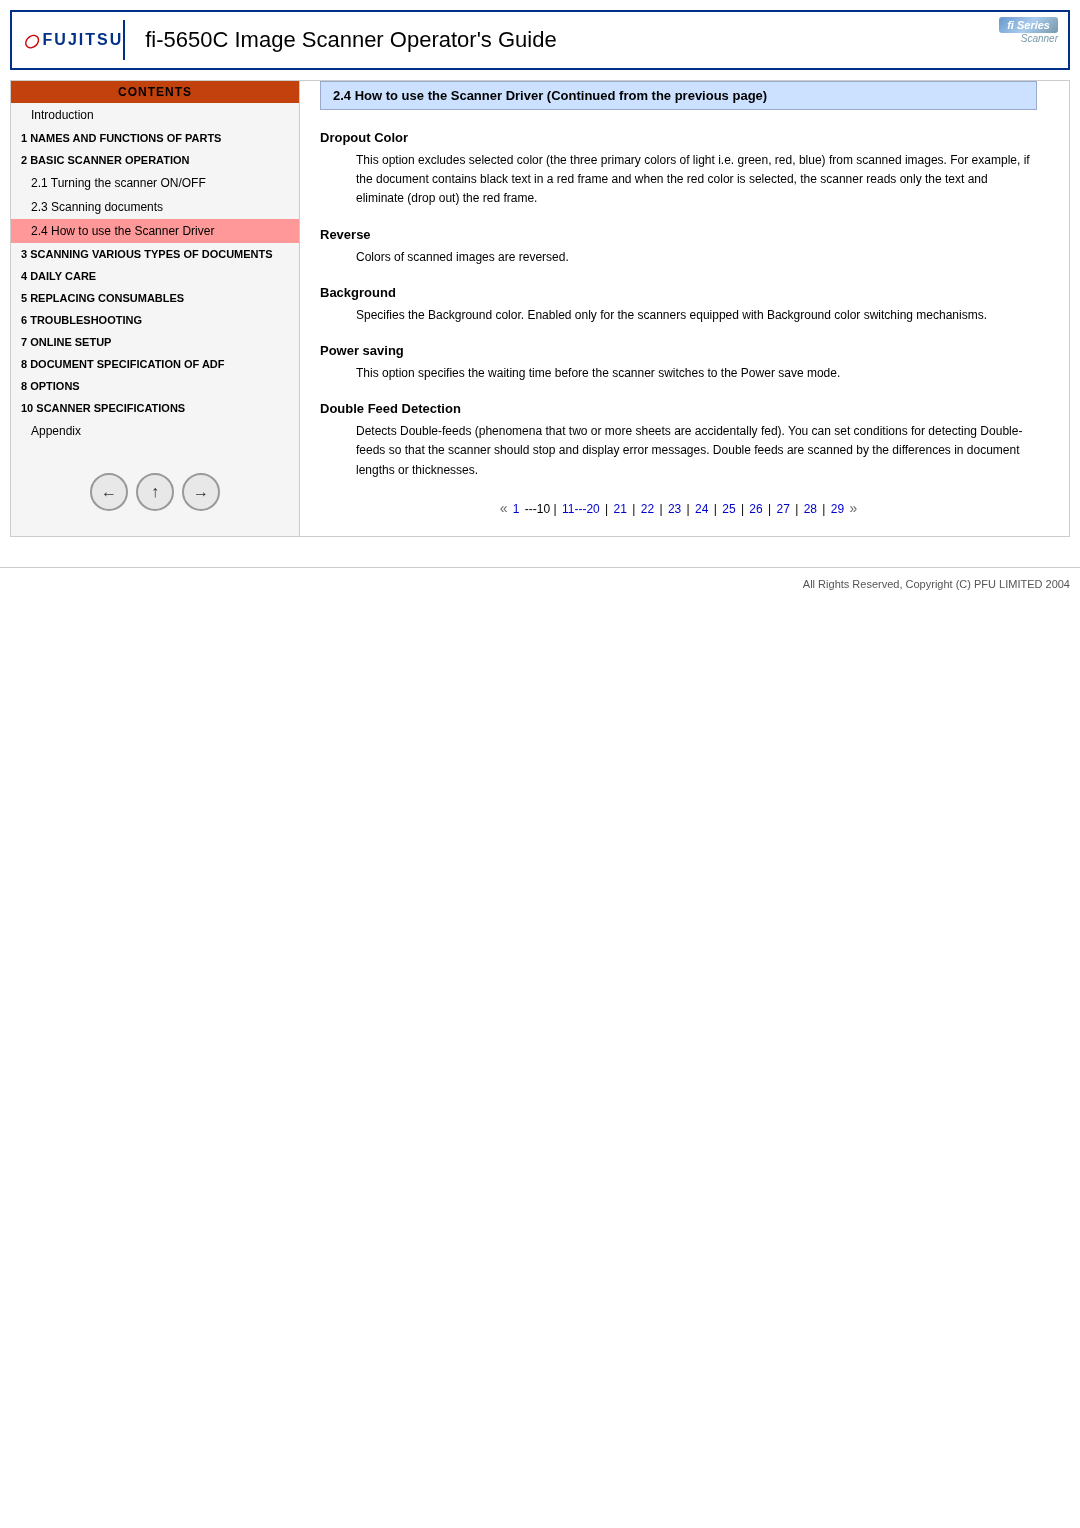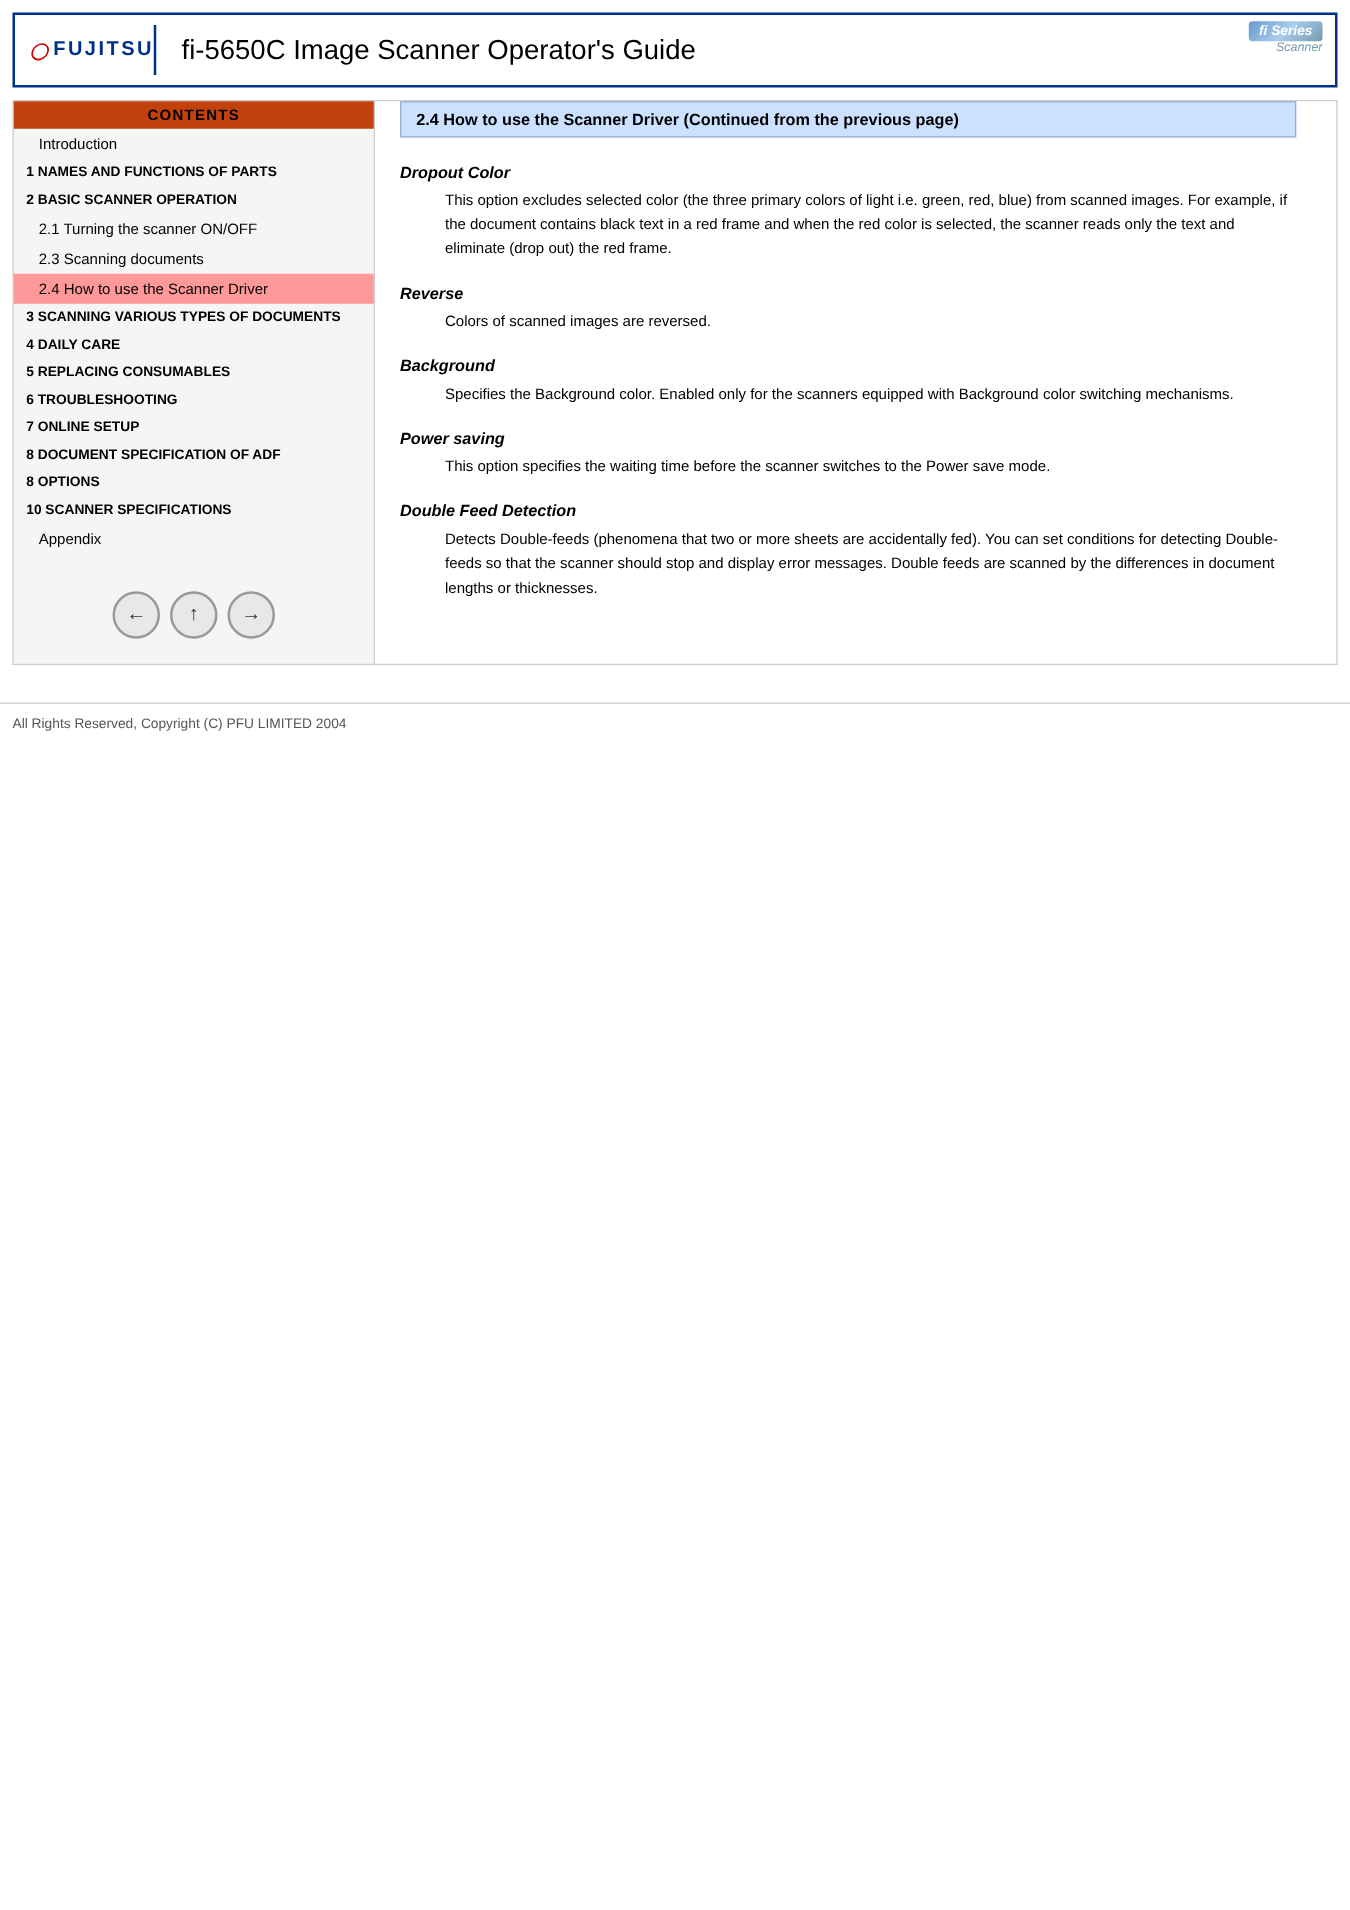--- a/index.html
+++ b/index.html
@@ -130,21 +130,20 @@
       padding: 6px 12px;
       font-size: 13px;
       font-weight: bold;
       margin-bottom: 20px;
     }
     .section-title {
       font-weight: bold;
       font-size: 13px;
       margin-top: 18px;
       margin-bottom: 6px;
-      font-style: italic;
     }
     .section-text {
       font-size: 12px;
       line-height: 1.6;
       margin-bottom: 10px;
       margin-left: 36px;
     }
 
     
     .page-nav {
@@ -157,21 +156,21 @@
       text-decoration: none;
       margin: 0 2px;
     }
     .page-nav .nav-arrow {
       font-size: 14px;
       color: #666;
     }
 
     
     .footer {
-      text-align: left;
+      text-align: right;
       font-size: 11px;
       color: #555;
       margin-top: 30px;
       padding: 10px;
       border-top: 1px solid #ccc;
     }
 
     .fujitsu-logo-wrapper {
       display: flex;
       align-items: center;
@@ -233,18 +232,34 @@
 
     <div class="section-title">Background</div>
     <div class="section-text">Specifies the Background color. Enabled only for the scanners equipped with Background color switching mechanisms.</div>
 
     <div class="section-title">Power saving</div>
     <div class="section-text">This option specifies the waiting time before the scanner switches to the Power save mode.</div>
 
     <div class="section-title">Double Feed Detection</div>
     <div class="section-text">Detects Double-feeds (phenomena that two or more sheets are accidentally fed). You can set conditions for detecting Double-feeds so that the scanner should stop and display error messages. Double feeds are scanned by the differences in document lengths or thicknesses.</div>
 
+    <div class="page-nav">
+      <span class="nav-arrow" style="cursor:pointer;">«</span>
+      <a href="#">1</a>
+      <span>---10</span> |
+      <a href="#">11---20</a> |
+      <a href="#">21</a> |
+      <a href="#">22</a> |
+      <a href="#">23</a> |
+      <a href="#">24</a> |
+      <a href="#">25</a> |
+      <a href="#">26</a> |
+      <a href="#">27</a> |
+      <a href="#">28</a> |
+      <a href="#">29</a>
+      <span class="nav-arrow" style="cursor:pointer;">»</span>
+    </div>
   </div>
 </div>
 
 <div class="footer">
   <span>All Rights Reserved, Copyright (C) PFU LIMITED 2004</span>
 </div>
 
 </body></html>

